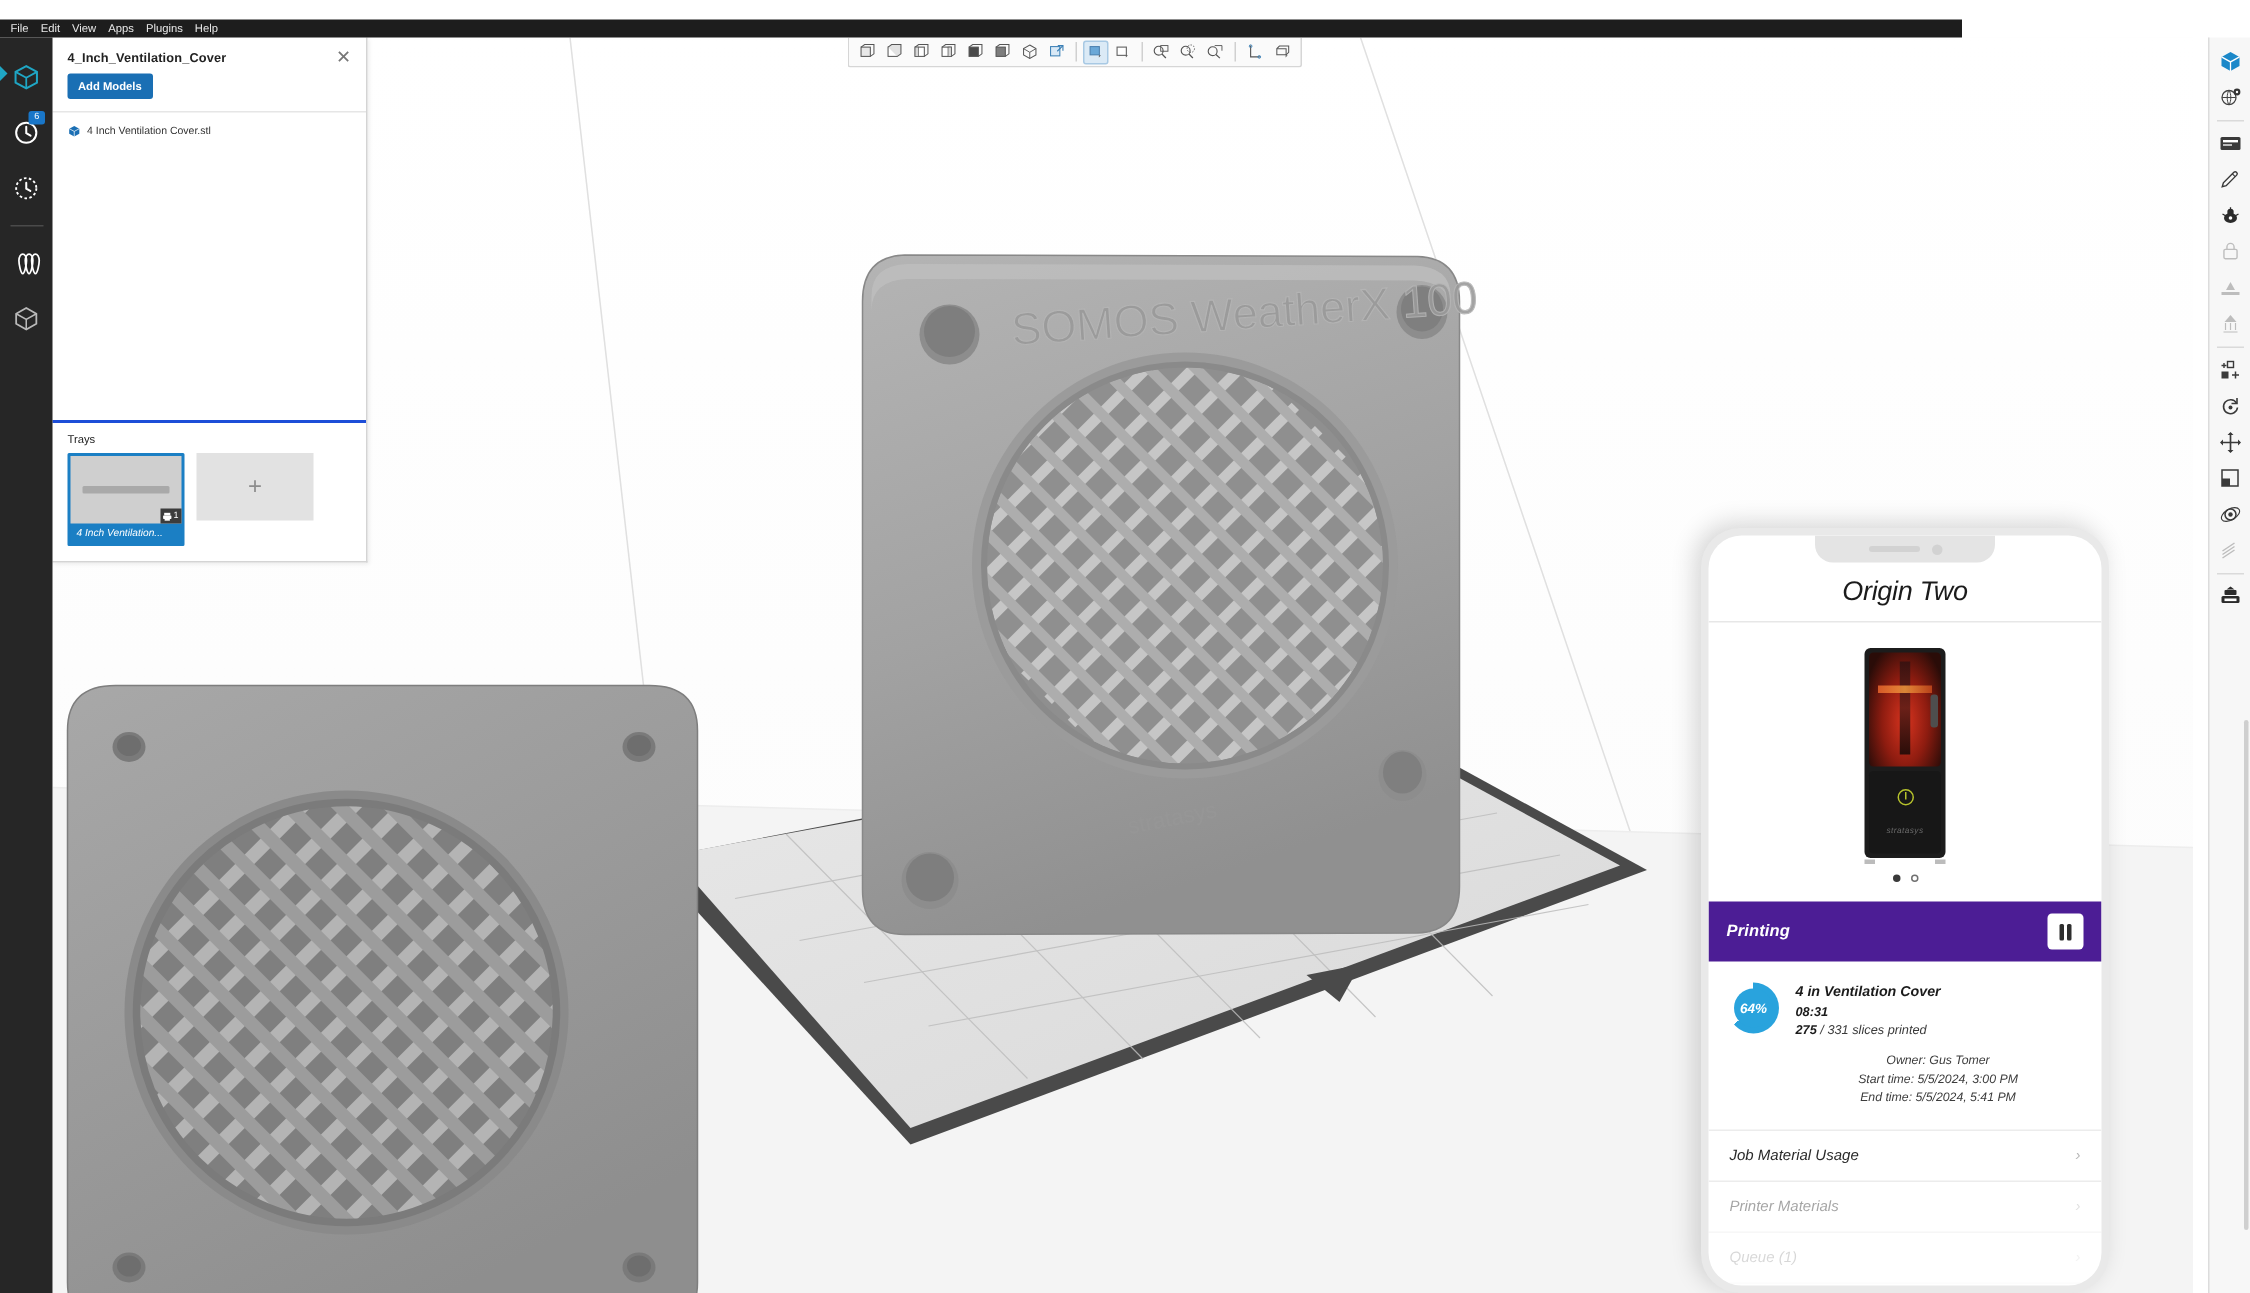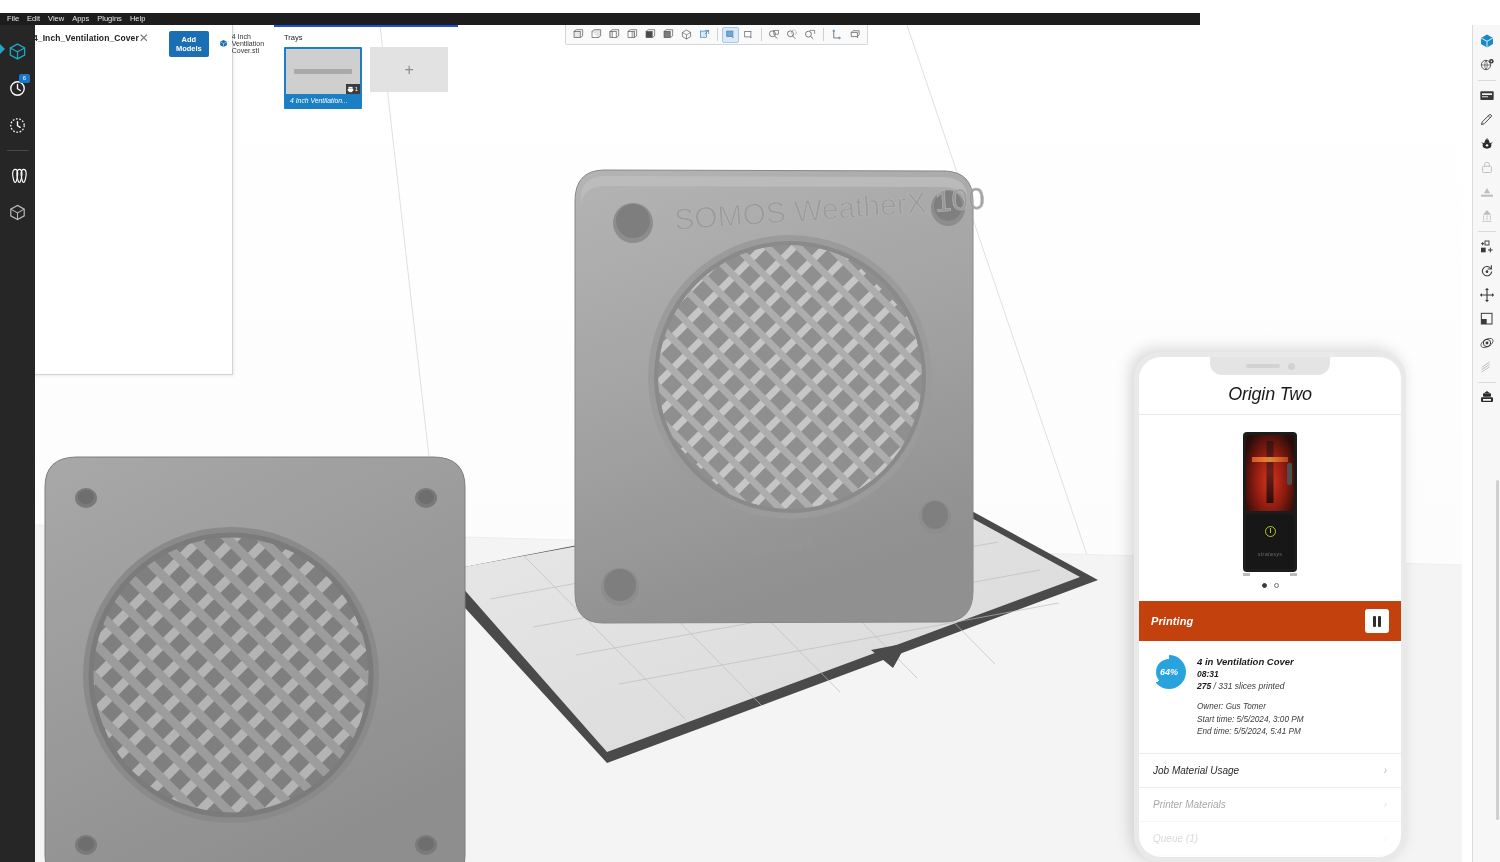--- a/index.html
+++ b/index.html
@@ -28,21 +28,21 @@
   }
   .tb-title { font-size: 8px; color: #3a3a3a; letter-spacing: .1px; }
   .tb-controls { margin-left: auto; display: flex; height: 13px; }
   .tb-btn {
     width: 31px; height: 13px; display: flex; align-items: center;
     justify-content: center; font-size: 8px; color: #555;
   }
 
   
   .menubar {
-    position: absolute; top: 13px; left: 0; width: 1200px; height: 12px;
+    position: absolute; top: 13px; left: 0; width: 1308px; height: 12px;
     background: #1d1d1d; display: flex; align-items: center; padding-left: 3px;
   }
   .menu-item {
     font-size: 7.5px; color: #e8e8e8; padding: 0 4px; line-height: 12px;
     white-space: nowrap;
   }
 
   
   .rail {
     position: absolute; top: 25px; left: 0; width: 35px; height: 837px;
@@ -63,23 +63,23 @@
   }
   .rail-badge {
     position: absolute; top: 4px; right: 5px; min-width: 11px; height: 9px;
     background: #1976c8; color: #fff; border-radius: 2px; font-size: 6px;
     display: flex; align-items: center; justify-content: center;
     padding: 0 2px; line-height: 9px;
   }
 
   
   .panel {
-    position: absolute; top: 25px; left: 23px; width: 210px; height: 350px;
+    position: absolute; top: 25px; left: 35px; width: 210px; height: 350px;
     background: #ffffff; border-right: 1px solid #d4d4d4;
-    border-bottom: 1px solid #d4d4d4; display: flex; flex-direction: row;
+    border-bottom: 1px solid #d4d4d4; display: flex; flex-direction: column;
     box-shadow: 1px 1px 3px rgba(0,0,0,.08);
   }
   .panel-head {
     padding: 8px 10px 0 10px; display: flex; align-items: flex-start;
   }
   .panel-title {
     font-size: 8.5px; font-weight: bold; color: #222; flex: 1;
     letter-spacing: .1px;
   }
   .panel-close {
@@ -233,21 +233,21 @@
   .pr-brand { font-size: 5.5px; color: #6a6a6a; letter-spacing: .3px; }
   .pr-feet {
     width: 54px; display: flex; justify-content: space-between; margin-top: 1px;
   }
   .pr-foot { width: 7px; height: 3px; background: #bcbcbc; }
   .dots { display: flex; gap: 7px; margin-top: 7px; }
   .dot { width: 5px; height: 5px; border-radius: 50%; background: #fff; border: 1px solid #707070; }
   .dot.on { background: #3a3a3a; border-color: #3a3a3a; }
 
   .status-bar {
-    background: #c2410c; height: 40px; display: flex; align-items: center;
+    background: #4c1d95; height: 40px; display: flex; align-items: center;
     padding: 0 12px; color: #fff;
   }
   .status-text { font-size: 11px; font-weight: bold; flex: 1; letter-spacing: .1px; }
   .pause-btn {
     width: 24px; height: 24px; background: #fff; border-radius: 3px;
     display: flex; align-items: center; justify-content: center; gap: 2.5px;
     cursor: pointer;
   }
   .pause-bar { width: 3px; height: 11px; background: #2e2e2e; border-radius: 1px; }
 
@@ -266,21 +266,21 @@
     border-radius: 50%;
   }
   .ring span {
     position: relative; font-size: 9px; font-weight: bold; color: #fff;
   }
   .job-info { flex: 1; }
   .job-name { font-size: 9.5px; color: #1b1b1b; font-weight: bold; line-height: 13px; }
   .job-time { font-size: 8.5px; color: #1b1b1b; font-weight: bold; line-height: 12px; }
   .job-slices { font-size: 8.5px; color: #3a3a3a; line-height: 12px; }
   .job-slices b { color: #1b1b1b; }
-  .job-meta { margin-top: 9px; font-size: 8.2px; color: #3c3c3c; line-height: 12.5px; }
+  .job-meta { margin-top: 9px; font-size: 8.2px; color: #3c3c3c; line-height: 12.5px; text-align: center; }
 
   .ph-row {
     padding: 11px 14px; font-size: 10px; color: #2a2a2a;
     display: flex; border-bottom: 1px solid #ececec;
     cursor: pointer;
   }
   .ph-row span.chev { margin-left: auto; color: #b6b6b6; font-size: 10px; }
   .ph-row.faded { opacity: .42; }
   .ph-row.faded2 { opacity: .18; }
 </style>

